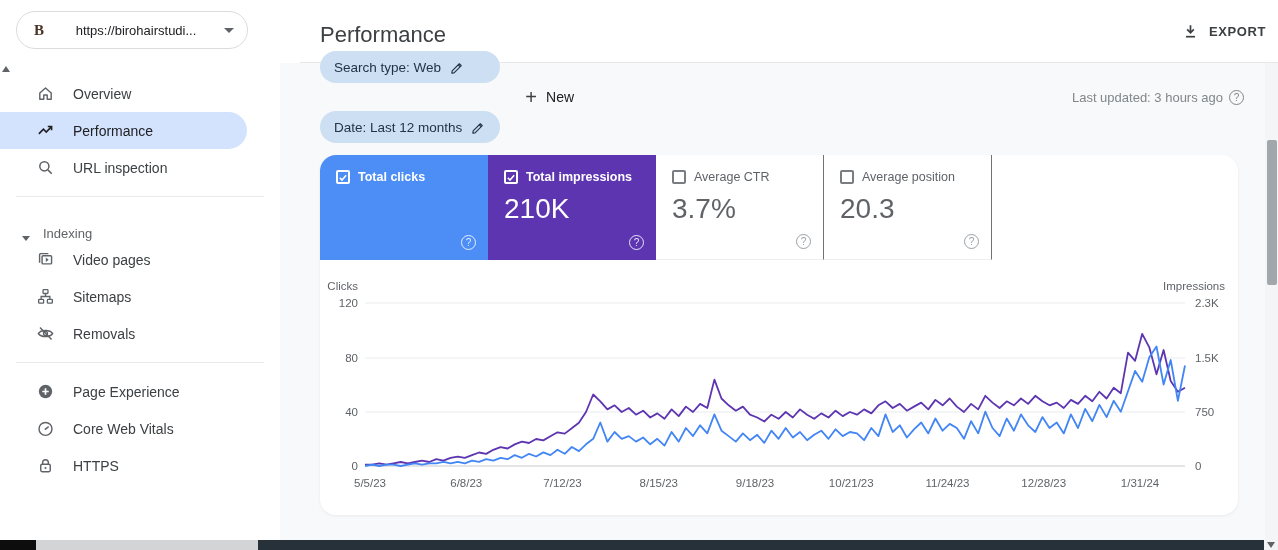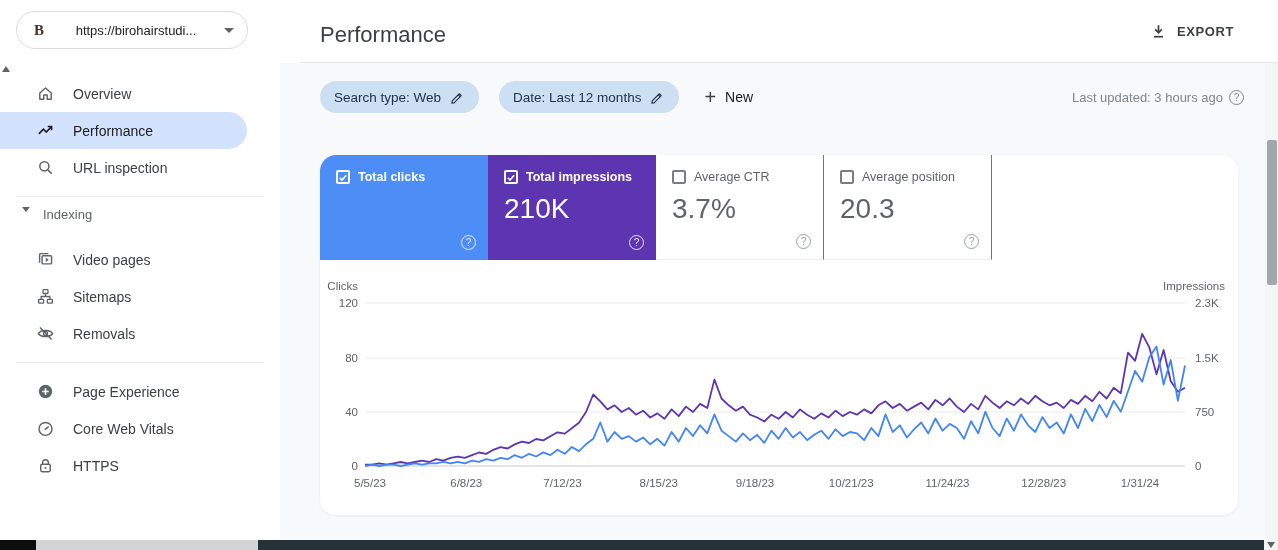--- a/index.html
+++ b/index.html
@@ -11,45 +11,45 @@
   .topbar{position:absolute;top:0;left:0;right:0;height:62px;background:#fff;}
   .prop{position:absolute;left:16px;top:11px;width:232px;height:38px;border:1px solid #dadce0;
         border-radius:20px;display:flex;align-items:center;gap:10px;padding:0 13px;
         box-sizing:border-box;background:#fff;cursor:pointer;}
   .favicon{width:18px;height:18px;font-family:"Liberation Serif",serif;font-weight:bold;
            color:#4a3524;font-size:15px;line-height:18px;text-align:center;flex:none;}
   .prop-url{flex:1;font-size:13px;color:#202124;white-space:nowrap;overflow:hidden;text-align:center;}
   .caret{width:0;height:0;border-left:5px solid transparent;border-right:5px solid transparent;
          border-top:5px solid #5f6368;flex:none;}
   .title{position:absolute;left:320px;top:22px;margin:0;font-size:22px;font-weight:400;color:#3c4043;}
-  .export{position:absolute;right:44px;top:23px;display:flex;align-items:center;gap:10px;
+  .export{position:absolute;right:12px;top:23px;display:flex;align-items:center;gap:10px;
           font-size:13px;font-weight:700;letter-spacing:.6px;color:#3c4043;cursor:pointer;}
   .export svg{width:17px;height:17px;}
   .topdiv{position:absolute;top:62px;left:300px;right:0;height:1px;background:#e5e7e9;}
 
   
   .sidebar{position:absolute;top:63px;left:0;width:280px;bottom:10px;background:#fff;
            padding-top:12px;box-sizing:border-box;overflow:hidden;}
   .nav-item{height:37px;display:flex;align-items:center;gap:18px;padding-left:36px;
             font-size:14px;color:#3c4043;width:247px;box-sizing:border-box;cursor:pointer;}
   .nav-item .nico{width:19px;height:19px;color:#5f6368;flex:none;display:flex;}
   .nav-item .nico svg{width:19px;height:19px;}
   .nav-item.selected{background:#d3e3fd;border-radius:0 20px 20px 0;color:#202124;font-weight:500;}
   .nav-item.selected .nico{color:#202124;}
   .sb-divider{height:1px;background:#e8eaed;margin:10px 16px;}
-  .sb-header{display:flex;align-items:flex-start;gap:13px;padding-left:22px;height:34px;
+  .sb-header{display:flex;align-items:flex-end;gap:13px;padding-left:22px;height:34px;
              font-size:13px;color:#5f6368;cursor:pointer;}
   .tri{width:0;height:0;border-left:4.5px solid transparent;border-right:4.5px solid transparent;
        border-top:5px solid #5f6368;}
 
   
   .content{position:absolute;top:63px;left:280px;right:0;bottom:10px;background:#f8f9fa;}
   .filter-row{position:absolute;top:18px;left:40px;right:34px;height:32px;
               display:flex;align-items:center;gap:12px;}
-  .chips{display:flex;gap:20px;}
+  .chips{display:flex;gap:28px;flex-direction:column;}
   .chip{height:32px;display:flex;align-items:center;gap:9px;padding:0 14px;background:#cddff2;
         border-radius:16px;font-size:13.5px;color:#243447;cursor:pointer;white-space:nowrap;}
   .chip .cico{width:15px;height:15px;color:#243447;display:flex;}
   .chip .cico svg{width:15px;height:15px;}
   .new-btn{display:flex;align-items:center;gap:9px;margin-left:13px;font-size:14px;
            color:#202124;cursor:pointer;}
   .new-btn .plus{font-size:20px;line-height:1;color:#3c4043;}
   .last-updated{margin-left:auto;display:flex;align-items:center;gap:6px;
                 font-size:13px;color:#80868b;}
   .help{width:15px;height:15px;border:1.2px solid currentColor;border-radius:50%;font-size:10px;

